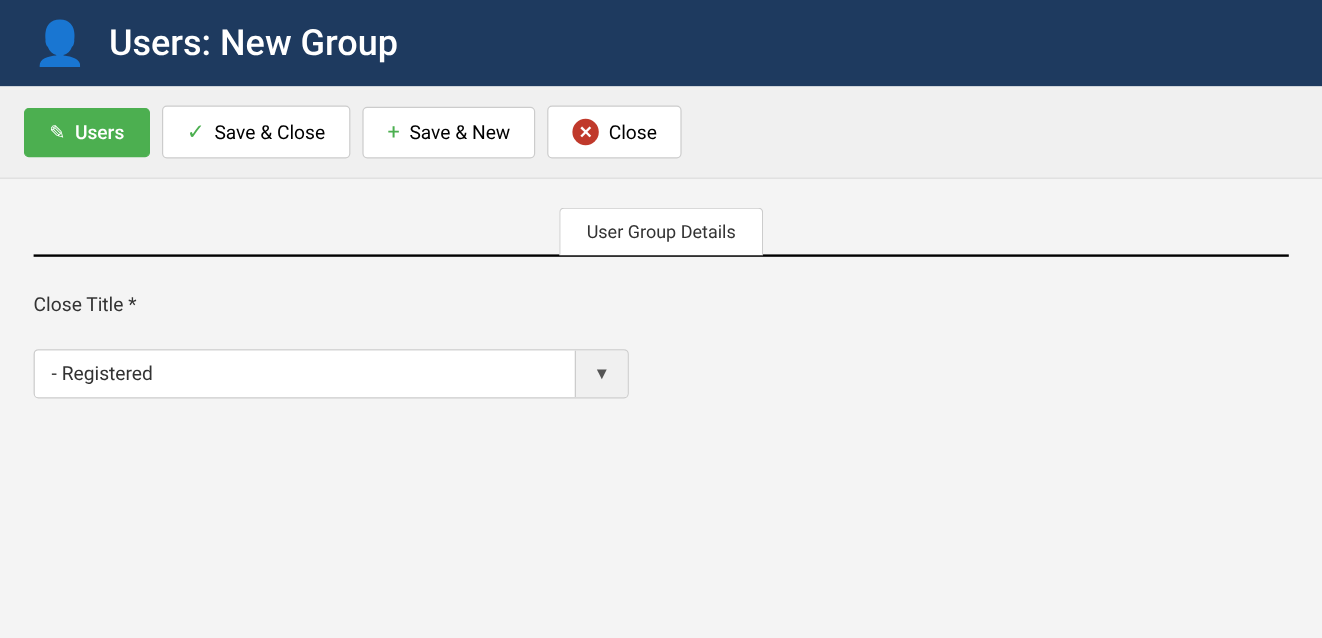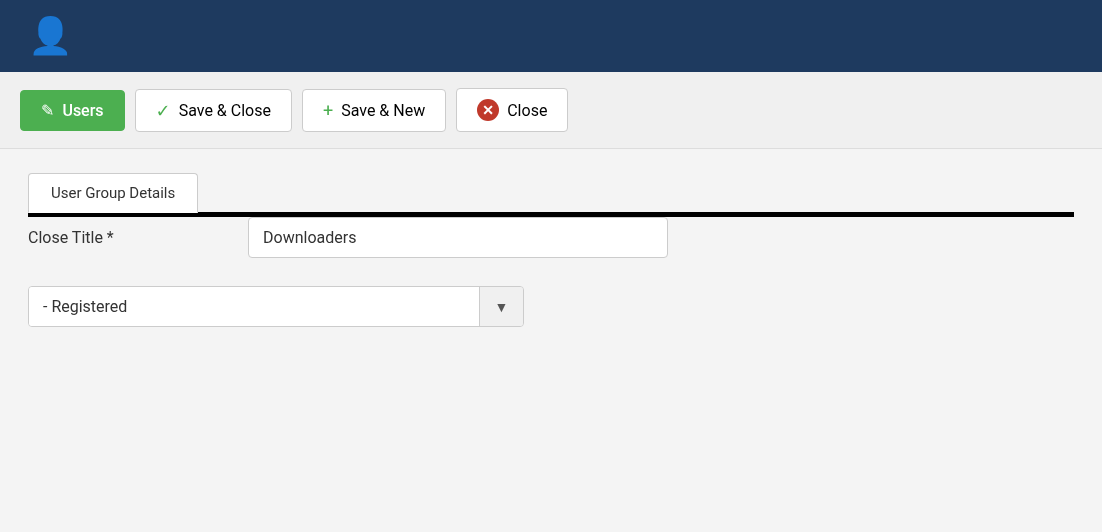--- a/index.html
+++ b/index.html
@@ -71,21 +71,23 @@
     }
 
     
     .content {
       padding: 24px 28px;
     }
 
     
     .tabs {
       display: flex;
-      border-bottom: 5px solid #000000;
+      border-bottom: 2px solid #000000;
+      margin-bottom: 30px;
+      justify-content: center;
     }
     .tab-active {
       padding: 10px 22px;
       border: 1px solid #ccc;
       border-bottom: 1px solid white;
       border-radius: 4px 4px 0 0;
       background: white;
       font-size: 15px;
       cursor: pointer;
       margin-bottom: -1px;
@@ -136,20 +138,21 @@
       cursor: pointer;
       font-size: 14px;
       color: #555;
     }
   </style>
 </head>
 <body>
 
 <div class="header">
   <span class="header-icon">👤</span>
+  <span class="header-title">Users: New Group</span>
 </div>
 
 <div class="toolbar">
   <button class="btn btn-save">
     <span>✎</span>
     <span>Users</span>
   </button>
 
   <button class="btn">
     <span class="btn-icon-green">✓</span>
@@ -170,21 +173,20 @@
 <div class="content">
 
   <div class="tabs">
     <div class="tab-active">
       <span>User Group Details</span>
     </div>
   </div>
 
   <div class="form-row">
     <label class="form-label">Close Title *</label>
-    <input class="form-input" type="text" value="Downloaders" style="">
   </div>
 
   <div class="form-row">
     <div class="form-select-wrapper">
       <span class="form-select-text">- Registered</span>
       <div class="form-select-arrow">▼</div>
     </div>
   </div>
 </div>
 

